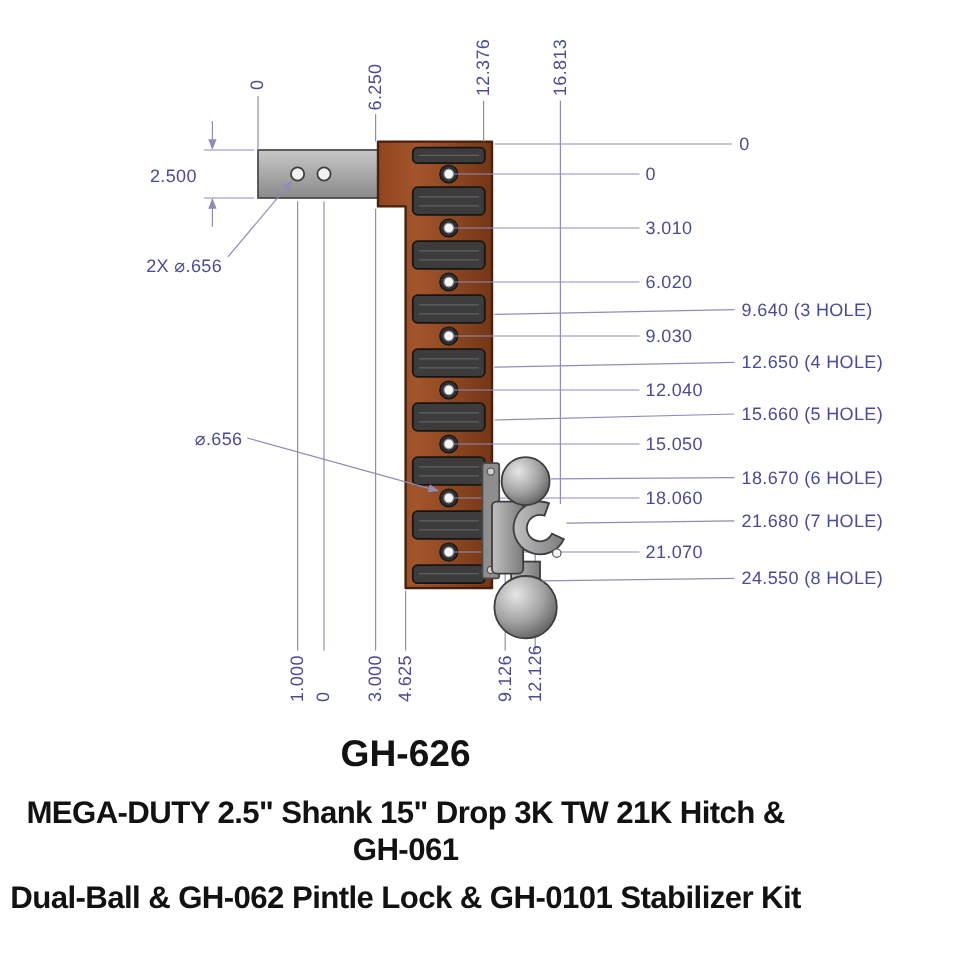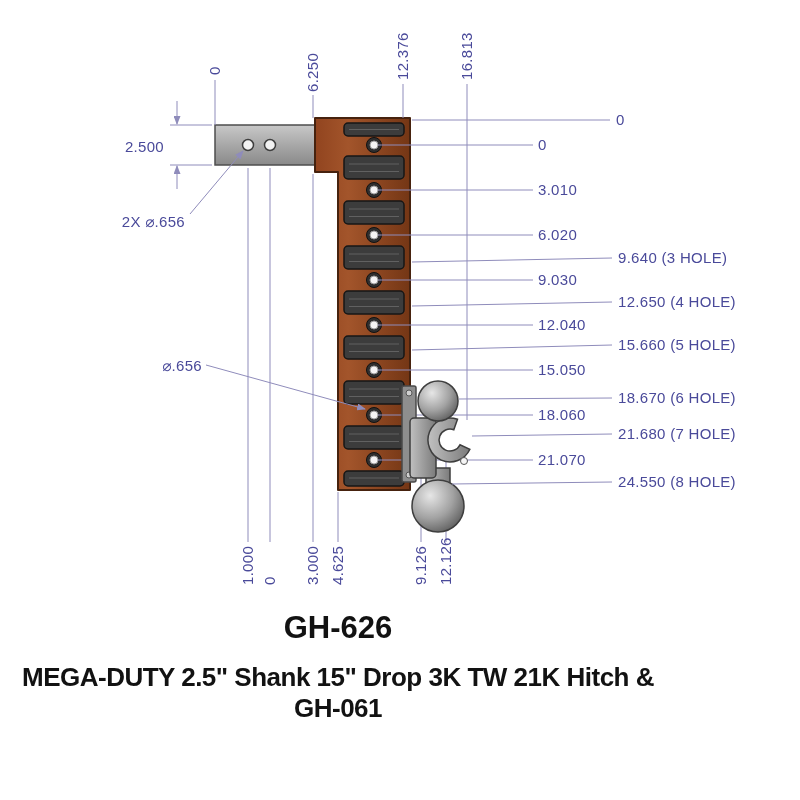--- a/index.html
+++ b/index.html
@@ -171,13 +171,14 @@
     <text x="164" y="152" text-anchor="end">2.500</text>
     <text x="185" y="227" text-anchor="end">2X ⌀.656</text>
     <text x="202" y="371" text-anchor="end">⌀.656</text>
   </g>
 </svg>
 </div>
 
 <div class="title-block">
   <div class="model">GH-626</div>
   <div class="tline">MEGA-DUTY 2.5" Shank 15" Drop 3K TW 21K Hitch &amp; GH-061</div>
+  <div class="tline">Dual-Ball &amp; GH-062 Pintle Lock &amp; GH-0101 Stabilizer Kit</div>
 </div>
 
 </body></html>

